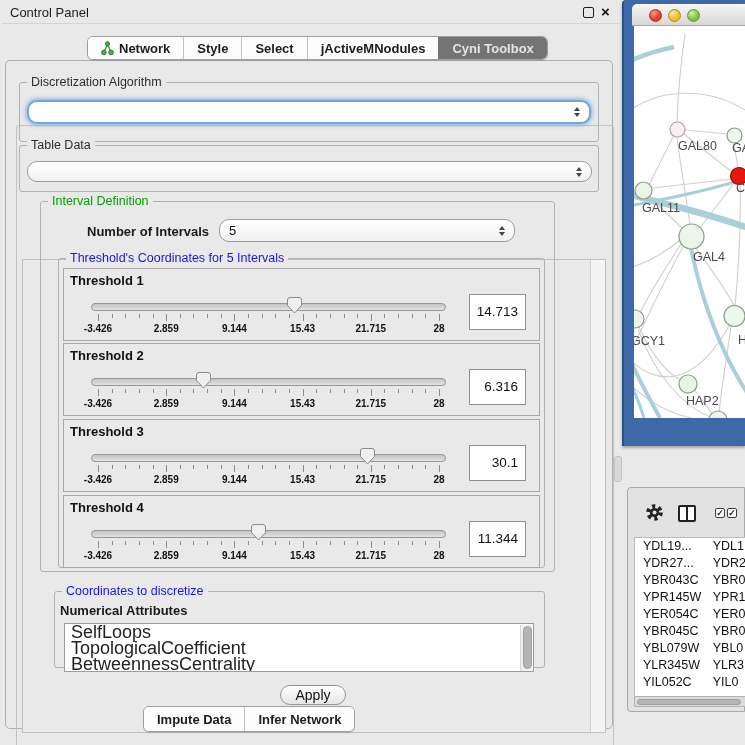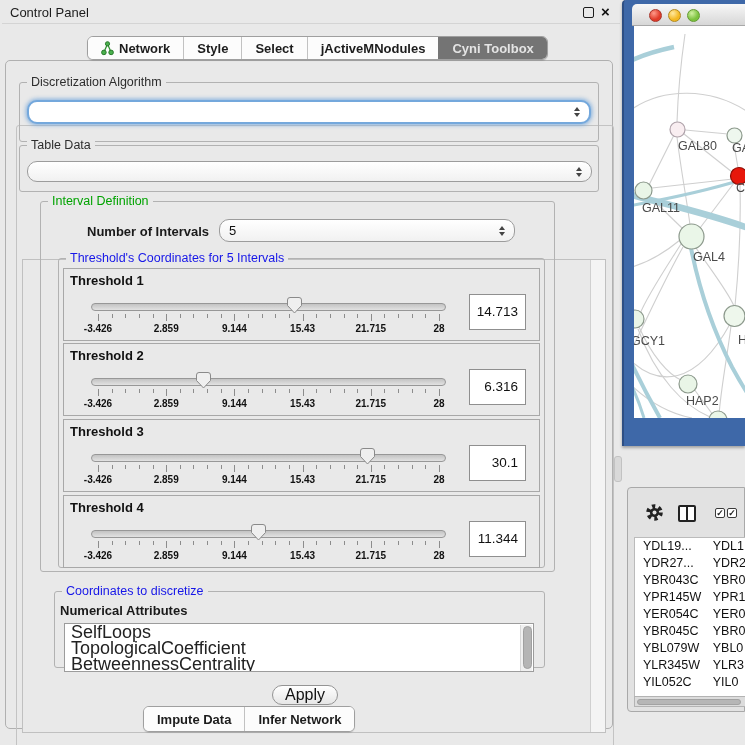--- a/index.html
+++ b/index.html
@@ -58,21 +58,21 @@
   .tick-label { position:absolute; top:24px; transform:translateX(-50%); font-size:10px; font-weight:700; color:#111; white-space:nowrap; }
   .thumb { position:absolute; top:-2px; width:15px; height:17px; }
   .th-value { position:absolute; left:405px; top:25px; width:57px; height:36px; background:#fff; border:1px solid #8f8f8f; font-size:13.5px; text-align:right; line-height:34px; padding-right:7px; color:#111; }
 
   
   .attr-list { position:absolute; left:64px; top:623px; width:470px; height:49px; background:#fff; border:1px solid #9c9c9c; overflow:hidden; }
   .attr-item { font-size:18px; color:#222; line-height:16px; padding-left:6px; white-space:nowrap; }
   .attr-scroll { position:absolute; right:1px; top:1px; width:12px; height:46px; background:#f0f0f0; border-left:1px solid #d8d8d8; }
   .attr-thumb { position:absolute; left:1.5px; top:1px; width:9px; height:43px; background:#b5b5b5; border:1px solid #a0a0a0; border-radius:5px; }
 
-  .apply-btn { position:absolute; left:272px; top:685px; width:66px; height:20px; background:linear-gradient(#ffffff,#e6e6e6); border:1px solid #949494; border-radius:10px; font-size:16px; color:#111; text-align:center; line-height:18px; }
+  .apply-btn { position:absolute; left:280px; top:685px; width:66px; height:20px; background:linear-gradient(#ffffff,#e6e6e6); border:1px solid #949494; border-radius:10px; font-size:14px; color:#111; text-align:center; line-height:18px; }
 
   
   #network-window { position:absolute; left:622px; top:0; width:123px; height:446px; background:#3e68a8; border-left:2px solid #2e4f84; border-radius:4px 0 0 0; box-shadow:0 2px 3px rgba(0,0,0,.3); }
   .mac-titlebar { position:absolute; left:8px; top:4px; right:0; height:22px; background:linear-gradient(#f7f7f7,#d7d7d7); border-radius:5px 0 0 0; border-bottom:1px solid #a8a8a8; }
   .light { position:absolute; top:4.5px; width:13px; height:13px; border-radius:50%; }
   .light.red { left:17px; background:radial-gradient(circle at 35% 30%, #ff9a8a, #e03a28 60%); border:1px solid #a8342a; }
   .light.yellow { left:36px; background:radial-gradient(circle at 35% 30%, #ffe9a0, #f3b822 60%); border:1px solid #b1891f; }
   .light.green { left:55px; background:radial-gradient(circle at 35% 30%, #d0f0a0, #7cc23e 60%); border:1px solid #629a31; }
   #net-canvas { position:absolute; left:10px; top:26px; width:113px; height:392px; background:#fff; overflow:hidden; }
   .splitter-handle { position:absolute; left:614px; top:456px; width:8px; height:26px; background:#d9d9d9; border:1px solid #c2c2c2; border-radius:3px; }

